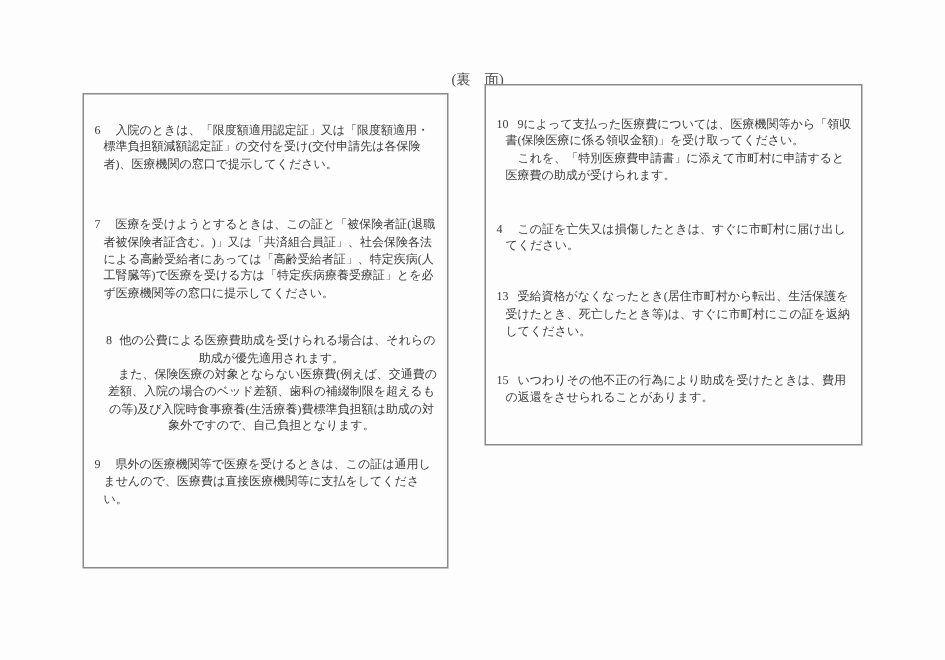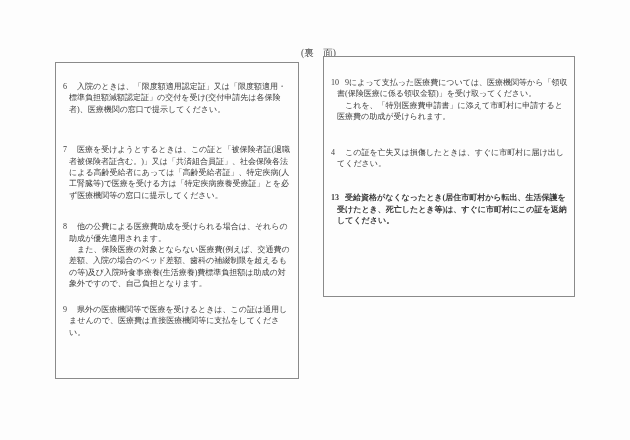--- a/index.html
+++ b/index.html
@@ -59,25 +59,25 @@
     text-indent: 0;
     vertical-align: top;
   }
   .item .txt {
     white-space: pre-wrap;
   }
   
   .mb29 { margin-bottom: 29px; }
   .mb24 { margin-bottom: 24px; }
   .mb23 { margin-bottom: 23px; }
-  .mb21 { margin-bottom: 21px; font-weight: bold; }
+  .mb21 { margin-bottom: 21px; }
   .mb20 { margin-bottom: 20px; }
   .mb18 { margin-bottom: 18px; }
   .mb17 { margin-bottom: 17px; }
-  .mb14 { margin-bottom: 14px; }
+  .mb14 { margin-bottom: 14px; text-align: center; }
 </style>
 </head>
 <body>
 
 <div class="page">
 
   <div class="side-label">(裏　面)</div>
 
   <div class="box box-left">
     <p class="item mb29"><span class="num">6</span><span class="txt">入院のときは、「限度額適用認定証」又は「限度額適用・標準負担額減額認定証」の交付を受け(交付申請先は各保険者)、医療機関の窓口で提示してください。</span></p>
@@ -85,15 +85,16 @@
     <p class="item mb14"><span class="num">8</span><span class="txt">他の公費による医療費助成を受けられる場合は、それらの助成が優先適用されます。
 　また、保険医療の対象とならない医療費(例えば、交通費の差額、入院の場合のベッド差額、歯科の補綴制限を超えるもの等)及び入院時食事療養(生活療養)費標準負担額は助成の対象外ですので、自己負担となります。</span></p>
     <p class="item"><span class="num">9</span><span class="txt">県外の医療機関等で医療を受けるときは、この証は通用しませんので、医療費は直接医療機関等に支払をしてください。</span></p>
   </div>
 
   <div class="box box-right">
     <p class="item mb24"><span class="num">10</span><span class="txt">9によって支払った医療費については、医療機関等から「領収書(保険医療に係る領収金額)」を受け取ってください。
 　これを、「特別医療費申請書」に添えて市町村に申請すると医療費の助成が受けられます。</span></p>
     <p class="item mb23"><span class="num">4</span><span class="txt">この証を亡失又は損傷したときは、すぐに市町村に届け出してください。</span></p>
     <p class="item mb21"><span class="num">13</span><span class="txt">受給資格がなくなったとき(居住市町村から転出、生活保護を受けたとき、死亡したとき等)は、すぐに市町村にこの証を返納してください。</span></p>
+    <p class="item"><span class="num">15</span><span class="txt">いつわりその他不正の行為により助成を受けたときは、費用の返還をさせられることがあります。</span></p>
   </div>
 
 </div>
 
 </body></html>

